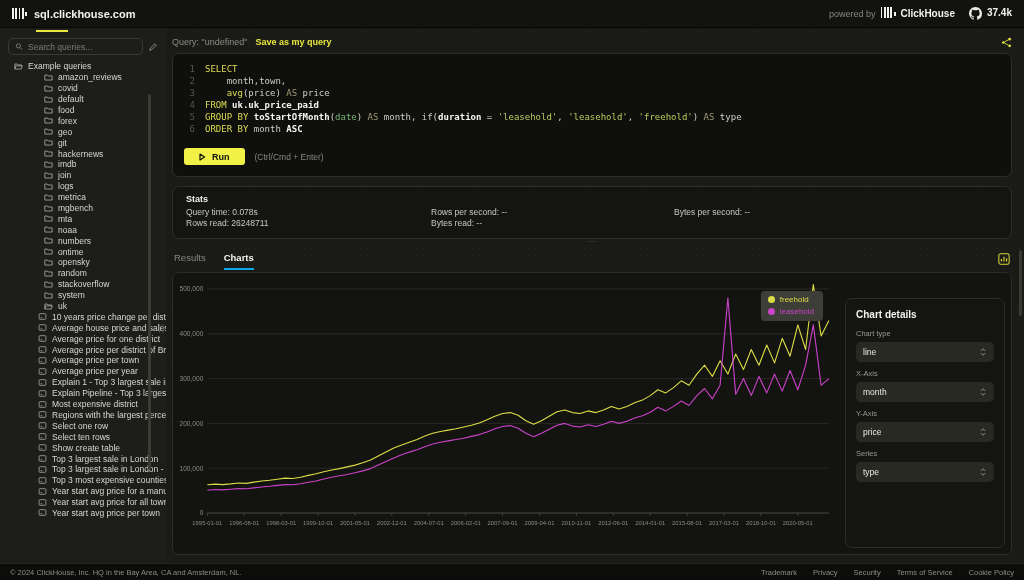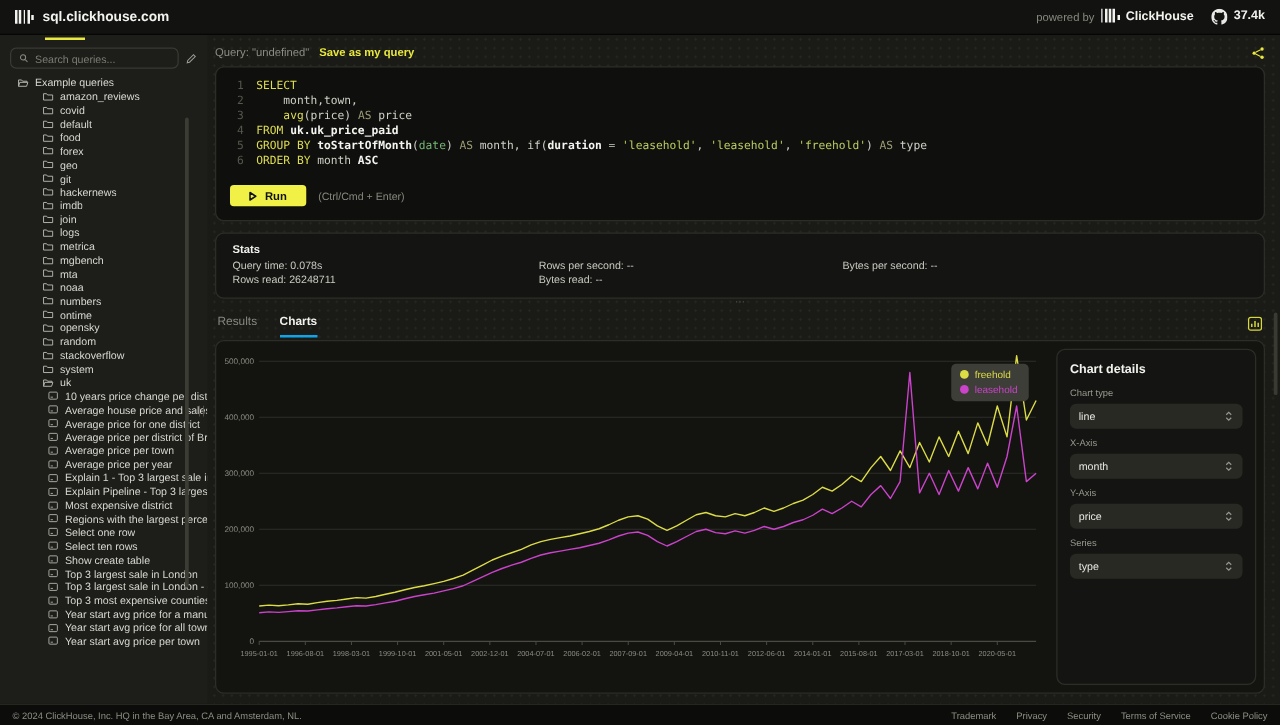--- a/index.html
+++ b/index.html
@@ -28,21 +28,21 @@
   .tab-indicator { position:absolute; left:36px; top:2px; width:32px; height:2px; background:#e8e83e; }
   .search-row { display:flex; align-items:center; gap:5px; margin:10px 8px 6px 8px; }
   .search-box { flex:1; display:flex; align-items:center; gap:5px; height:17px;
     border:1px solid #3a3a33; border-radius:5px; padding:0 6px; background:#1d1d1a; }
   .search-box input { background:transparent; border:none; outline:none; color:#bdbdb4;
     font-size:8.5px; width:100%; font-family:"Liberation Sans",sans-serif; }
   .search-box input::placeholder { color:#7c7c73; }
   .tree { margin-top:4px; font-size:8.5px; color:#d6d6cе; }
   .trow { display:flex; align-items:center; gap:5px; height:10.9px; padding-left:14px;
     white-space:nowrap; overflow:hidden; color:#d8d8d0; cursor:pointer; }
-  .trow.lvl1 { padding-left:34px; }
+  .trow.lvl1 { padding-left:44px; }
   .trow.lvl2 { padding-left:38px; }
   .trow svg { flex:none; }
   .trow span { overflow:hidden; white-space:nowrap; }
   .side-scrollbar { position:absolute; left:148px; top:66px; width:3px; height:376px;
     background:#3c3c35; border-radius:2px; }
   .side-handle { position:absolute; right:1px; top:295px; color:#55554d; font-size:9px; letter-spacing:1px; }
   
   .content { flex:1; padding:5px 12px 0 6px; display:flex; flex-direction:column; }
   .query-head { display:flex; align-items:center; gap:8px; height:18px; font-size:9px; }
   .query-label { color:#8d8d84; }
@@ -78,21 +78,21 @@
   .dl-btn { margin-left:auto; cursor:pointer; display:flex; align-self:center; }
   .chart-panel { flex:1; border:1px solid #2d2d28; border-radius:7px; background:#131310;
     margin-top:2px; margin-bottom:8px; display:flex; padding:6px; gap:8px; }
   .chart-wrap { flex:1; position:relative; }
   .chart-wrap svg.plot { display:block; width:100%; height:250px; margin-top:4px; }
   .legend { position:absolute; top:12px; right:14px; background:#3e3e38; border-radius:4px;
     padding:4px 9px 5px 7px; display:flex; flex-direction:column; gap:3px; }
   .legend .lrow { display:flex; align-items:center; gap:5px; font-size:8px; cursor:pointer; }
   .legend .ldot { width:7px; height:7px; border-radius:50%; }
   .details-card { width:160px; flex:none; border:1px solid #2d2d28; border-radius:7px;
-    background:#141412; padding:10px 10px; }
+    background:#141412; padding:10px 10px;margin-top:19px; }
   .details-title { font-size:10px; font-weight:bold; color:#f2f2ee; margin-bottom:9px; }
   .fld-label { font-size:7.5px; color:#98988f; margin:7px 0 4px 0; }
   .select { background:#292924; border-radius:5px; height:20px; display:flex; align-items:center;
     justify-content:space-between; padding:0 7px; font-size:8.5px; color:#e8e8e2; cursor:pointer; }
   
   .footer { height:17px; background:#0c0c0a; border-top:1px solid #262620;
     display:flex; align-items:center; justify-content:space-between; padding:0 10px; font-size:7.5px; color:#8d8d84; }
   .flinks { display:flex; gap:16px; }
   .flinks span { cursor:pointer; }
   .page-scroll { position:absolute; right:2px; top:250px; width:3px; height:66px; background:#3a3a33; border-radius:2px; }

